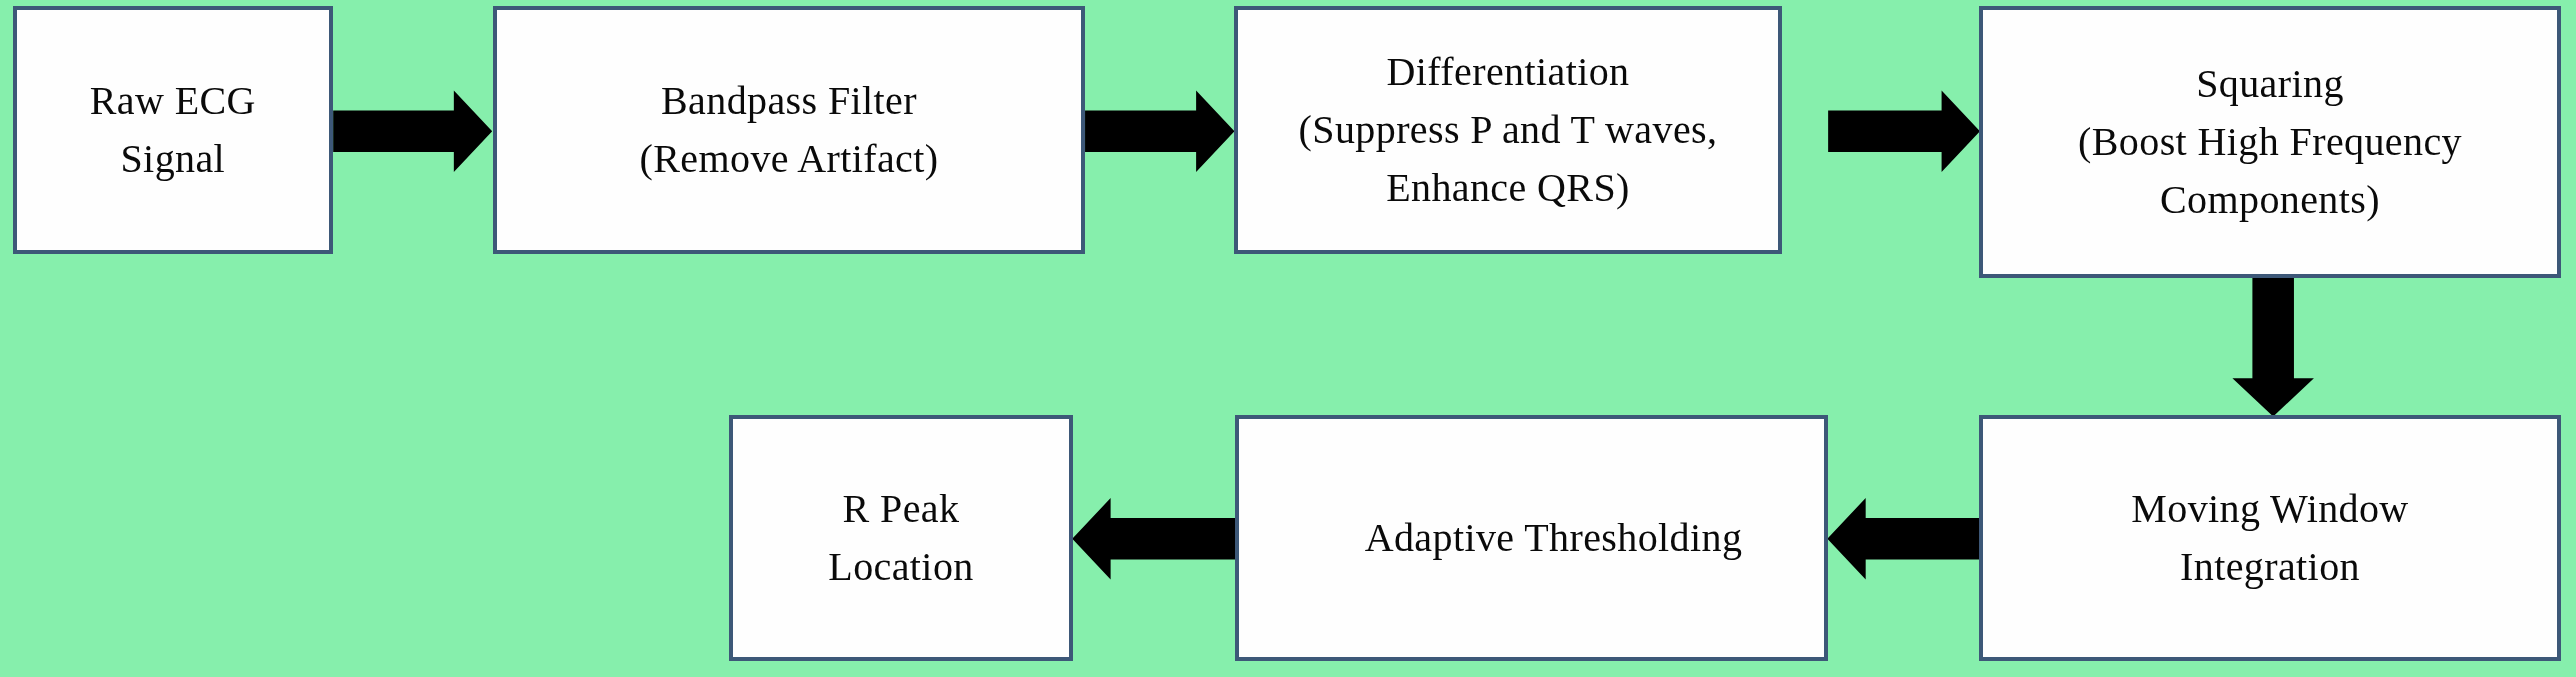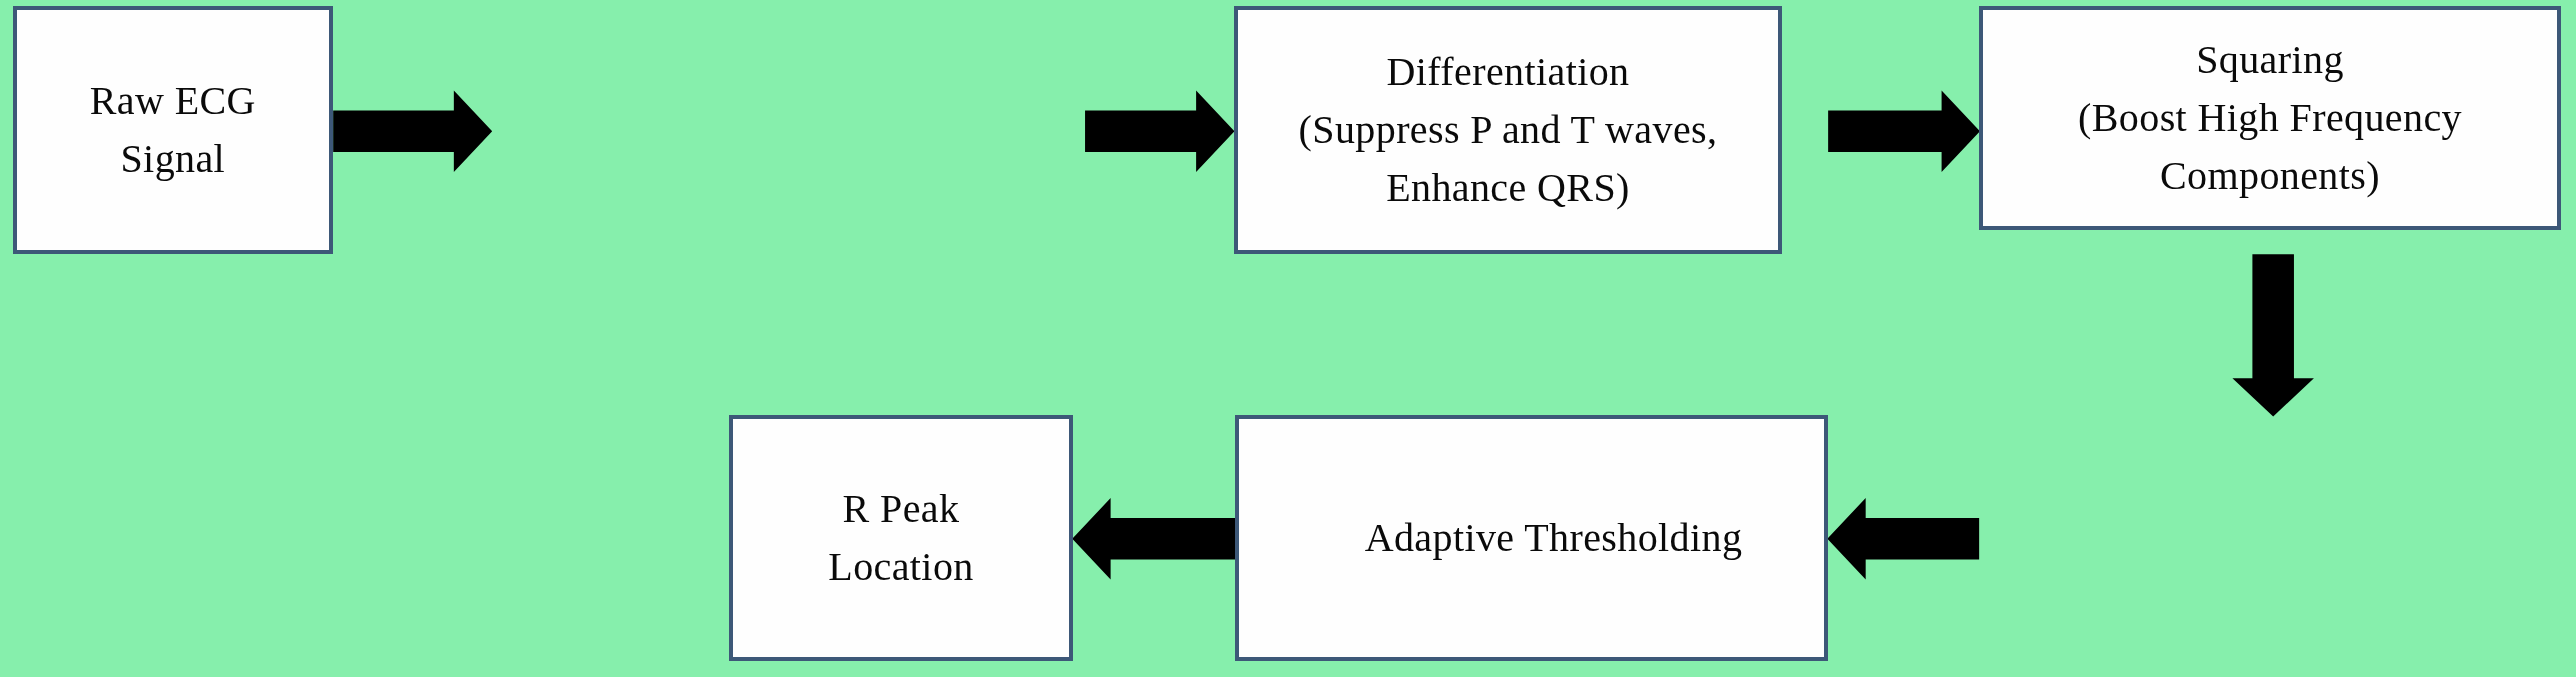--- a/index.html
+++ b/index.html
@@ -37,21 +37,21 @@
     font-size: 40px;
     line-height: 1.45;
     color: #0a0a0a;
     letter-spacing: 0.4px;
     padding: 0 9.6px;
   }
   
   .b1 { left: 12.8px;   top: 6.4px;   width: 320px; height: 248px; }
   .b2 { left: 493px;  top: 6.4px;   width: 592px; height: 248px; }
   .b3 { left: 1234px; top: 6.4px;   width: 548px; height: 248px; }
-  .b4 { left: 1979px; top: 6.4px;   width: 582px; height: 224px; }
+  .b4 { left: 1979px; top: 6.4px;   width: 582px; height: 272px; }
   .b5 { left: 1979px; top: 415px; width: 582px; height: 246px; }
   .b6 { left: 1235px; top: 415px; width: 593px; height: 246px; padding-left: 44px; }
   .b7 { left: 729px;  top: 415px; width: 344px; height: 246px; }
 </style>
 </head>
 <body>
 
 <div class="stage">
 
   <svg class="arrow-layer" viewBox="0 0 3224 848" xmlns="http://www.w3.org/2000/svg" aria-hidden="true">
@@ -61,33 +61,41 @@
     <polygon fill="#000000" points="2819,318 2819,473 2794,473 2845,521 2896,473 2871,473 2871,318"></polygon>
     <polygon fill="#000000" points="2477,648 2335,648 2335,623 2287,674 2335,725 2335,700 2477,700"></polygon>
     <polygon fill="#000000" points="1546,648 1390,648 1390,623 1342,674 1390,725 1390,700 1546,700"></polygon>
   </svg>
 
   <div class="flow-box b1">
     <span class="label">Raw ECG
 Signal</span>
   </div>
 
+  <div class="flow-box b2">
+    <span class="label">Bandpass Filter
+(Remove Artifact)</span>
+  </div>
 
   <div class="flow-box b3">
     <span class="label">Differentiation
 (Suppress P and T waves,
 Enhance QRS)</span>
   </div>
 
   <div class="flow-box b4">
     <span class="label">Squaring
 (Boost High Frequency
 Components)</span>
   </div>
 
+  <div class="flow-box b5">
+    <span class="label">Moving Window
+Integration</span>
+  </div>
 
   <div class="flow-box b6">
     <span class="label">Adaptive Thresholding</span>
   </div>
 
   <div class="flow-box b7">
     <span class="label">R Peak
 Location</span>
   </div>
 

